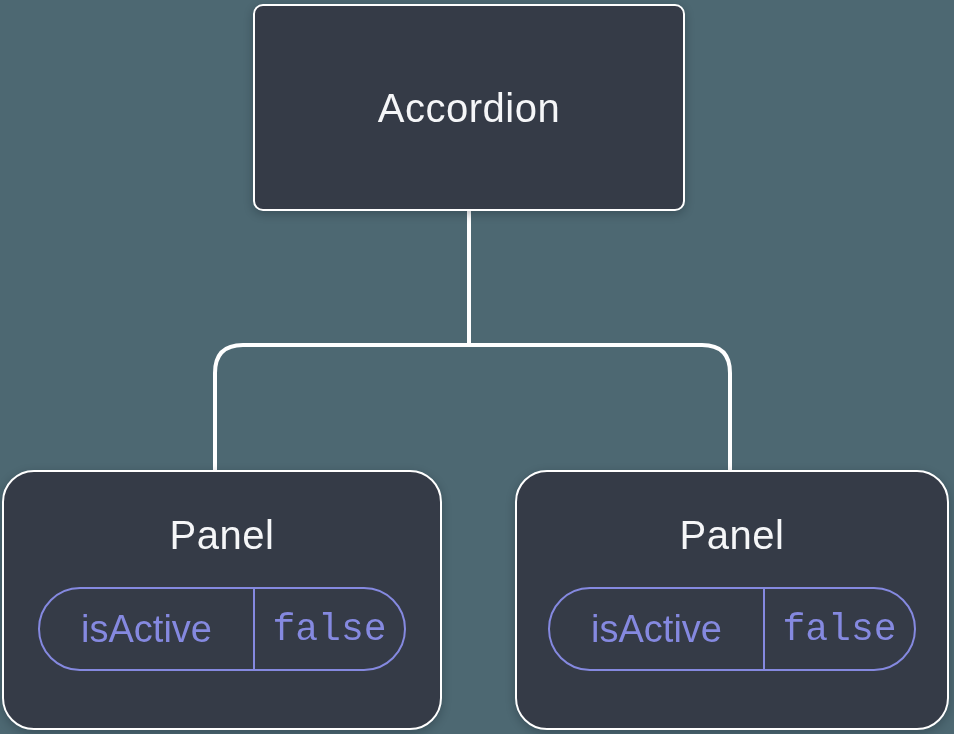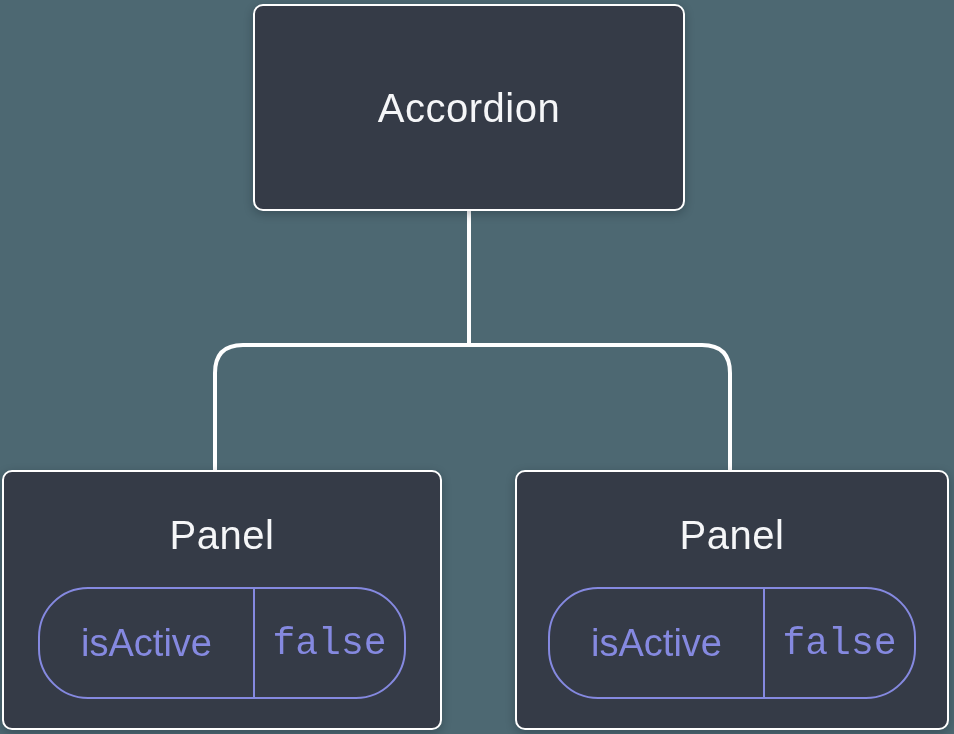--- a/index.html
+++ b/index.html
@@ -50,37 +50,38 @@
     justify-content: center;
   }
 
   .panel-node {
     top: 470px;
     width: 440px; height: 260px;
     display: flex;
     flex-direction: column;
     align-items: center;
     padding-top: 40px;
+    border-radius: 32px;
   }
   .panel-left  { left: 2px; }
   .panel-right { left: 515px; width: 434px; }
 
   .node-title {
     font-size: 40px;
     font-weight: 500;
     letter-spacing: 0.5px;
     color: var(--title-text);
     line-height: 46px;
     white-space: nowrap;
   }
 
   .state-pill {
     margin-top: 29px;
     width: 368px;
-    height: 112px;
+    height: 84px;
     border: 2px solid var(--accent);
     border-radius: 50px;
     display: flex;
     overflow: hidden;
     color: var(--accent);
     font-size: 38px;
     font-weight: 400;
   }
   .pill-key {
     flex: 213 0 0;

